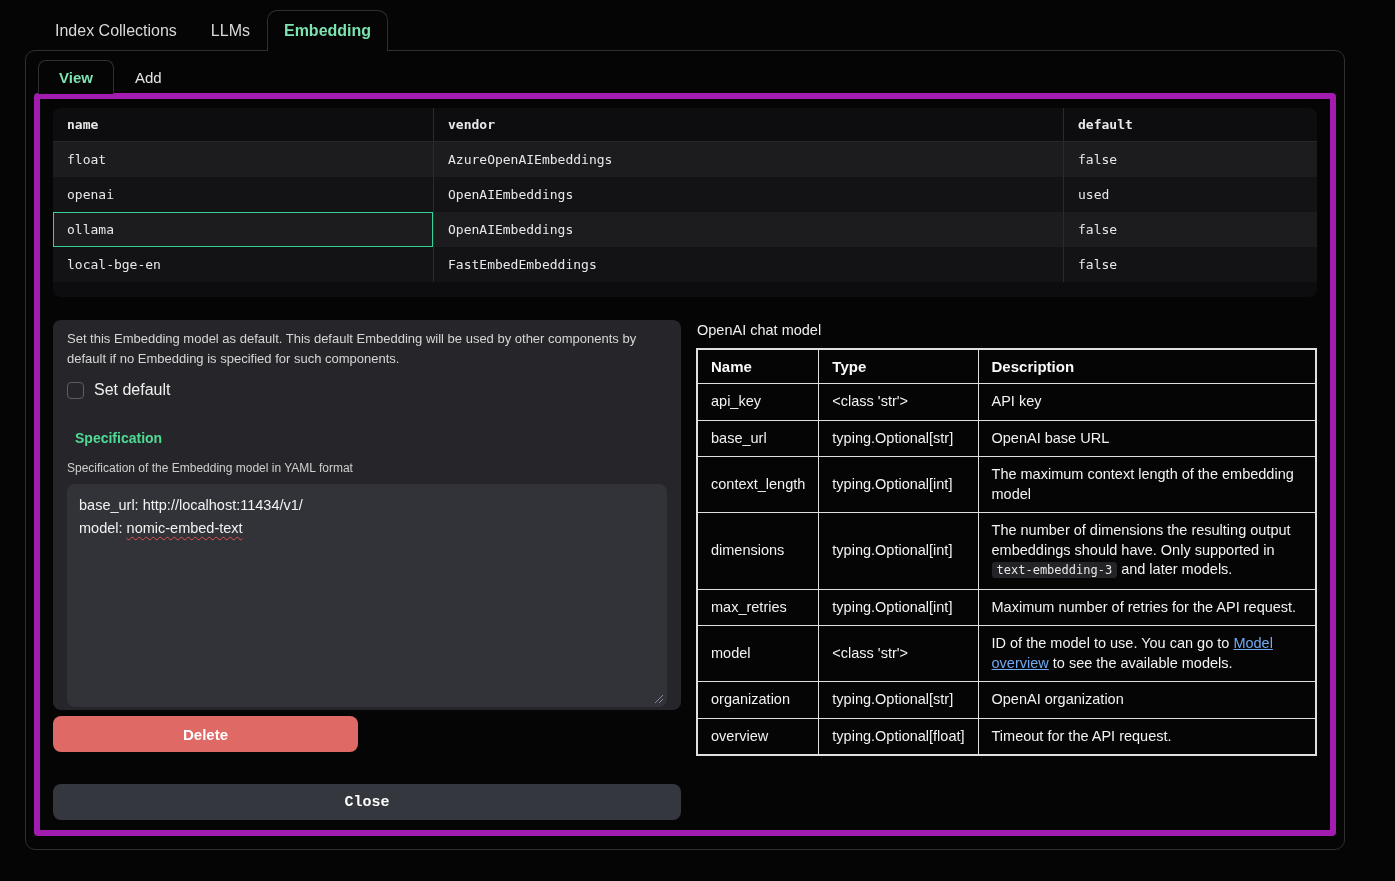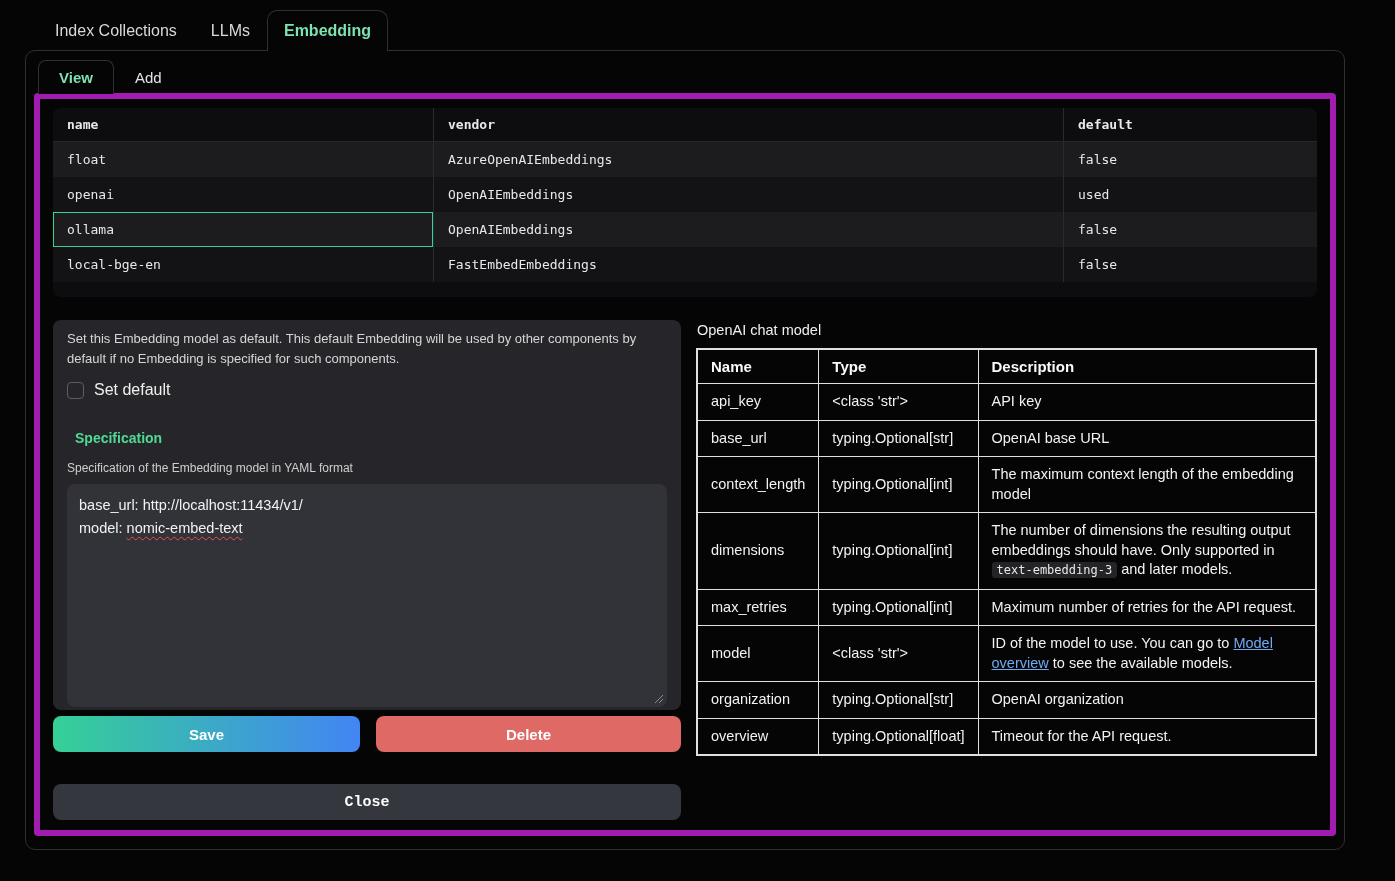--- a/index.html
+++ b/index.html
@@ -195,21 +195,20 @@
             <div>base_url: http://localhost:11434/v1/</div>
             <div><span>model: </span><span class="misspell">nomic-embed-text</span></div>
             <svg class="resize-grip" width="11" height="11" viewBox="0 0 11 11">
               <line x1="2" y1="10" x2="10" y2="2" stroke="#aab" stroke-width="1"></line>
               <line x1="6" y1="10" x2="10" y2="6" stroke="#aab" stroke-width="1"></line>
             </svg>
           </div>
         </div>
 
         <div class="btn-row">
-          <button class="btn btn-save">Save</button>
           <button class="btn btn-delete">Delete</button>
         </div>
         <button class="btn btn-close">Close</button>
       </div>
 
       <div class="right-col">
         <div class="docs-title">OpenAI chat model</div>
         <table class="docs">
           <thead>
               <tr>

